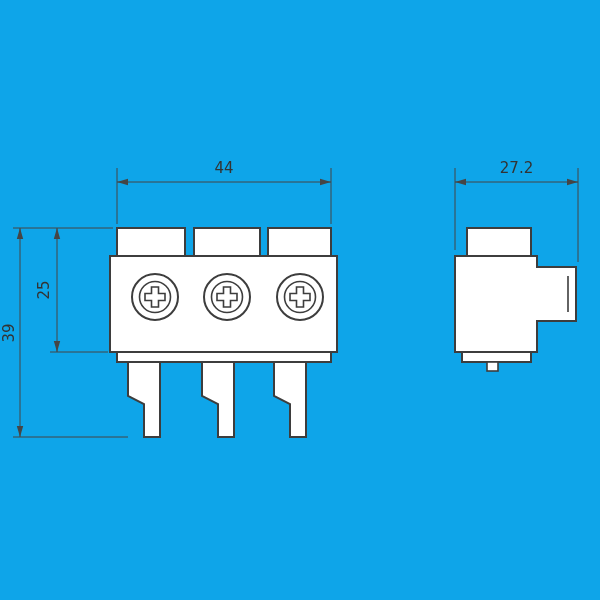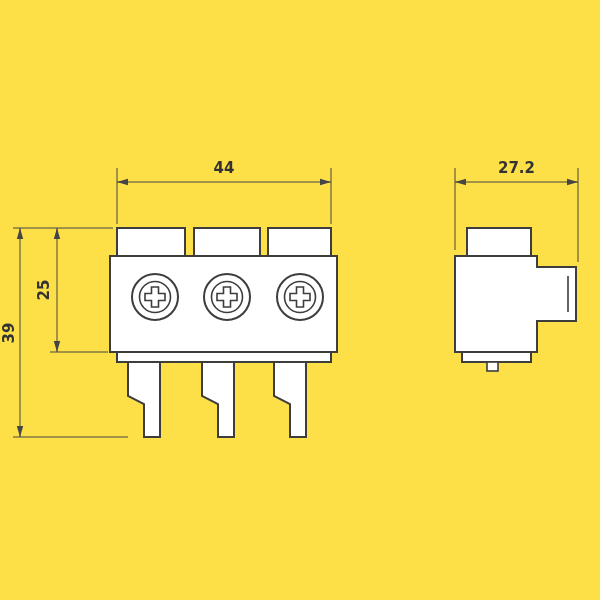--- a/index.html
+++ b/index.html
@@ -3,24 +3,23 @@
 <meta charset="utf-8">
 <style>
   html, body {
     margin: 0;
     padding: 0;
     background: #ffffff;
   }
   .canvas {
     width: 600px;
     height: 600px;
-    background: #fde047;
+    background: #0ea5e9;
     position: relative;
     overflow: hidden;
-    font-weight: bold;
   }
   svg { display: block; }
 
   
   .outline {
     fill: #ffffff;
     stroke: #3d3d3d;
     stroke-width: 2;
     stroke-linejoin: miter;
   }

